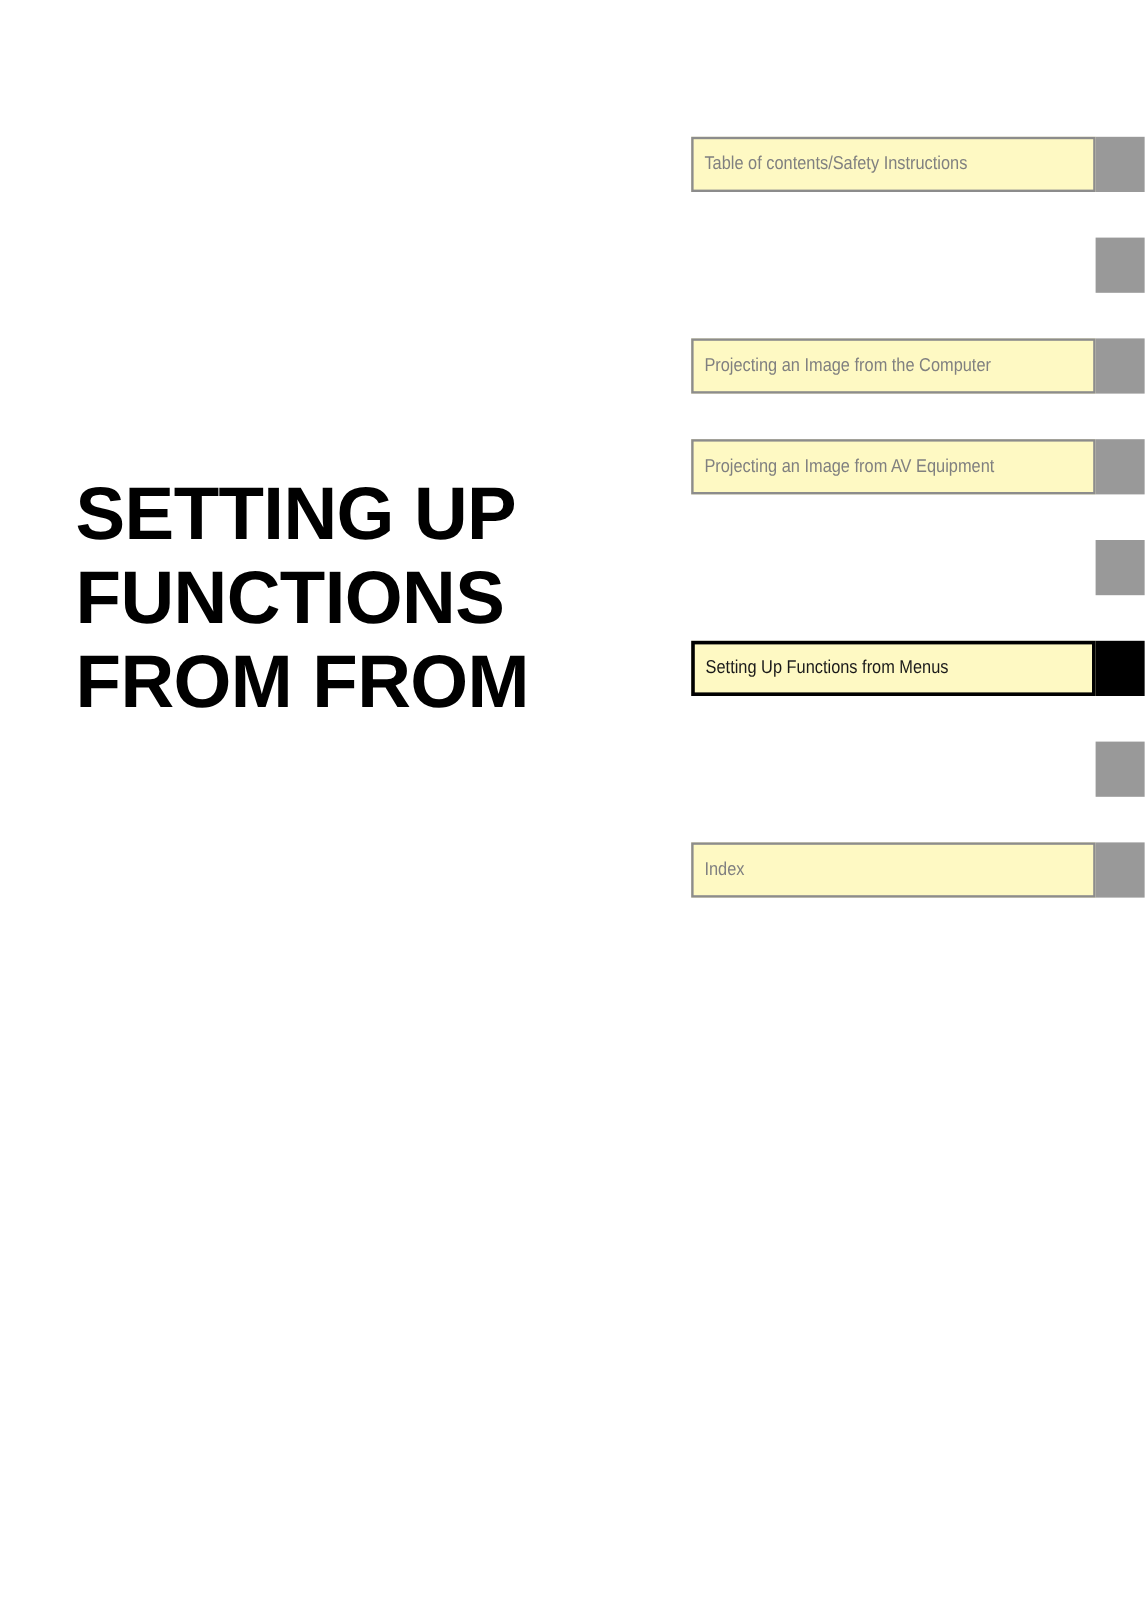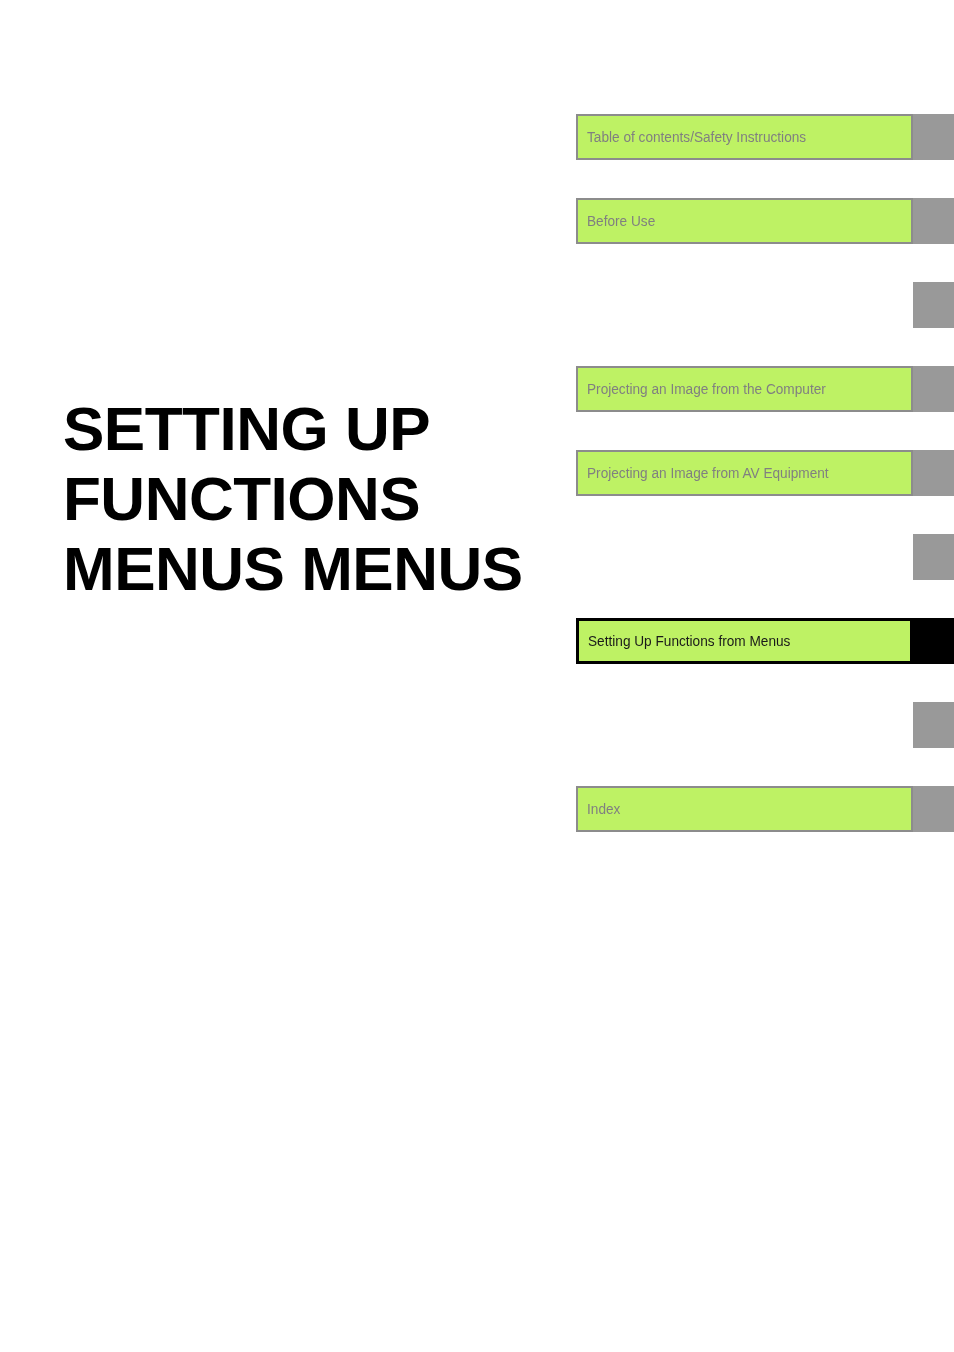--- a/index.html
+++ b/index.html
@@ -51,21 +51,21 @@
 
   
   .chapter-box {
     position: absolute;
     left: 0;
     top: 0;
     width: 337px;   
     height: 46px;
     box-sizing: border-box;
     border: 2px solid #8c8c8c;
-    background: #bef264;
+    background: #fef9c3;
     display: flex;
     align-items: center;
     padding-left: 9px;
   }
 
   .chapter-label {
     font-family: "Liberation Sans", sans-serif;
     font-size: 15.5px;
     line-height: 18px;
     color: #808080;
@@ -94,37 +94,31 @@
   }
   .chapter-item.is-active .chapter-tab {
     background: #000000;
   }
 </style>
 </head>
 <body>
 
 <h1 class="page-title">SETTING UP
 FUNCTIONS
-MENUS MENUS</h1>
+FROM FROM</h1>
 
 <nav class="chapter-index">
 
   <div class="chapter-item">
     <div class="chapter-box">
       <span class="chapter-label">Table of contents/Safety Instructions</span>
     </div>
     <div class="chapter-tab"></div>
   </div>
 
-  <div class="chapter-item">
-    <div class="chapter-box">
-      <span class="chapter-label">Before Use</span>
-    </div>
-    <div class="chapter-tab"></div>
-  </div>
 
   <div class="chapter-item">
     <div class="chapter-tab"></div>
   </div>
 
   <div class="chapter-item">
     <div class="chapter-box">
       <span class="chapter-label">Projecting an Image from the Computer</span>
     </div>
     <div class="chapter-tab"></div>

